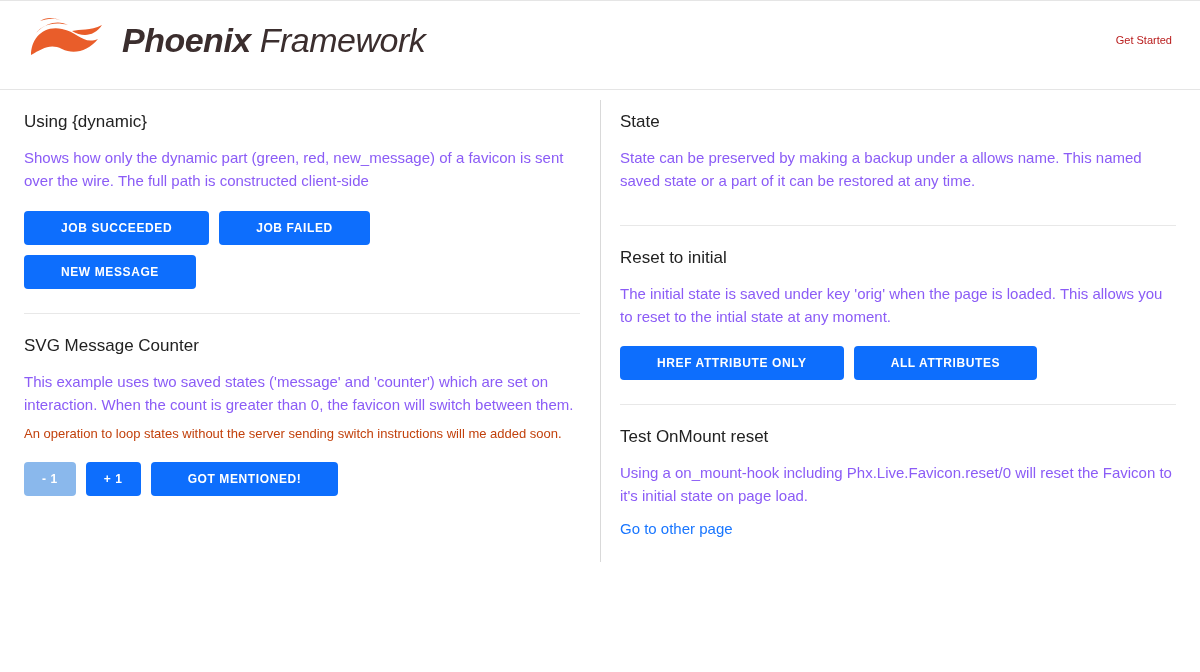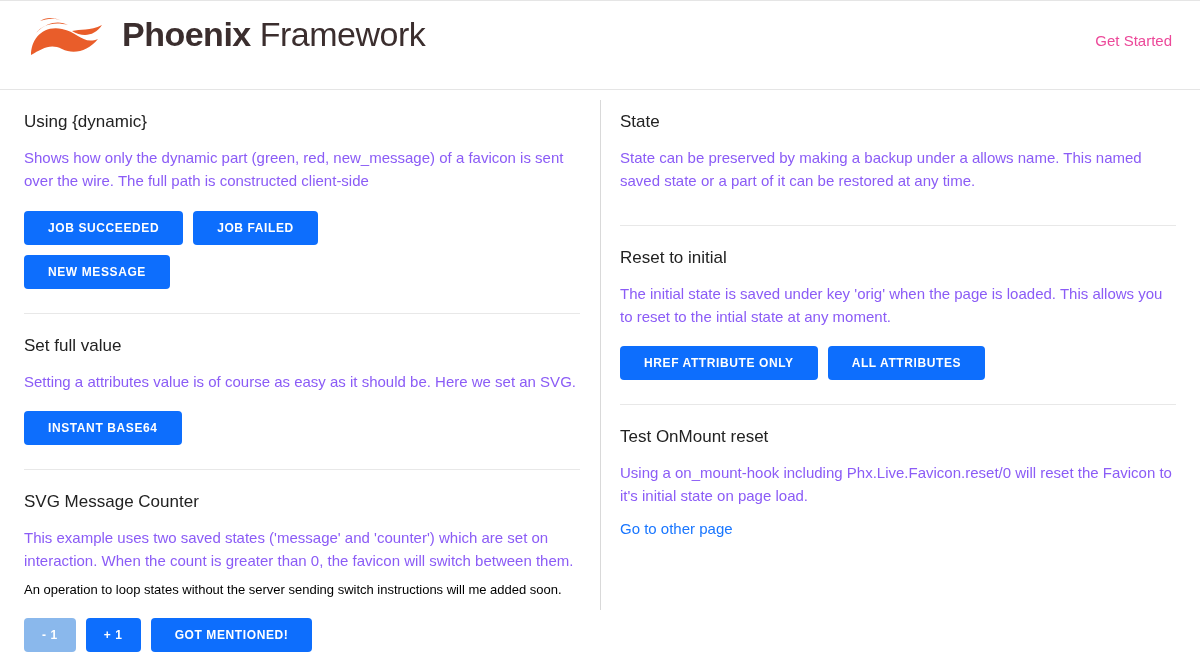--- a/index.html
+++ b/index.html
@@ -12,34 +12,35 @@
   .header {
     display: flex;
     align-items: center;
     justify-content: space-between;
     padding: 14px 28px 24px 28px;
     border-top: 1px solid #e5e5e5;
     border-bottom: 1px solid #e5e5e5;
   }
   .brand {
     display: flex;
-    align-items: flex-start;
+    align-items: center;
     gap: 16px;
+    font-style: italic;
   }
   .logo svg { display: block; }
   .brand-text {
     font-size: 34px;
     letter-spacing: -0.5px;
     color: #3b2e2e;
     font-weight: 300;
   }
   .brand-text .bold { font-weight: 700; color: #3b2e2e; }
   .get-started {
-    color: #ec4899;
-    font-size: 15px;
+    color: #b91c1c;
+    font-size: 11px;
     text-decoration: none;
   }
   .columns {
     display: flex;
     padding: 0 4px;
   }
   .col {
     width: 50%;
     padding: 0 20px;
   }
@@ -57,35 +58,35 @@
     margin-bottom: 14px;
   }
   .section p {
     font-size: 15px;
     line-height: 1.55;
     color: #8b5cf6;
     margin-bottom: 8px;
   }
   .section p.caption {
     font-size: 13px;
-    color: #000000;
+    color: #c2410c;
     margin-bottom: 0;
   }
   .btn-row {
     display: flex;
     flex-wrap: wrap;
     gap: 10px;
     margin-top: 18px;
   }
   .btn {
     background: #0d6efd;
     color: #fff;
     border: none;
     border-radius: 4px;
-    padding: 10px 24px;
+    padding: 10px 37px;
     font-size: 12px;
     font-weight: 700;
     letter-spacing: 0.6px;
     text-transform: uppercase;
     cursor: pointer;
   }
   .btn.light {
     background: #8ab8ec;
     color: #fff;
   }
@@ -132,27 +133,20 @@
       <p>Shows how only the dynamic part (green, red, new_message) of a favicon is sent over the wire. The full path is constructed client-side</p>
       <div class="btn-row">
         <button class="btn">Job Succeeded</button>
         <button class="btn">Job Failed</button>
       </div>
       <div class="btn-row" style="margin-top:10px">
         <button class="btn">New Message</button>
       </div>
     </div>
 
-    <div class="section">
-      <h2>Set full value</h2>
-      <p>Setting a attributes value is of course as easy as it should be. Here we set an SVG.</p>
-      <div class="btn-row">
-        <button class="btn">Instant Base64</button>
-      </div>
-    </div>
 
     <div class="section">
       <h2>SVG Message Counter</h2>
       <p>This example uses two saved states ('message' and 'counter') which are set on interaction. When the count is greater than 0, the favicon will switch between them.</p>
       <p class="caption">An operation to loop states without the server sending switch instructions will me added soon.</p>
       <div class="btn-row">
         <button class="btn light small">- 1</button>
         <button class="btn small">+ 1</button>
         <button class="btn">Got Mentioned!</button>
       </div>

